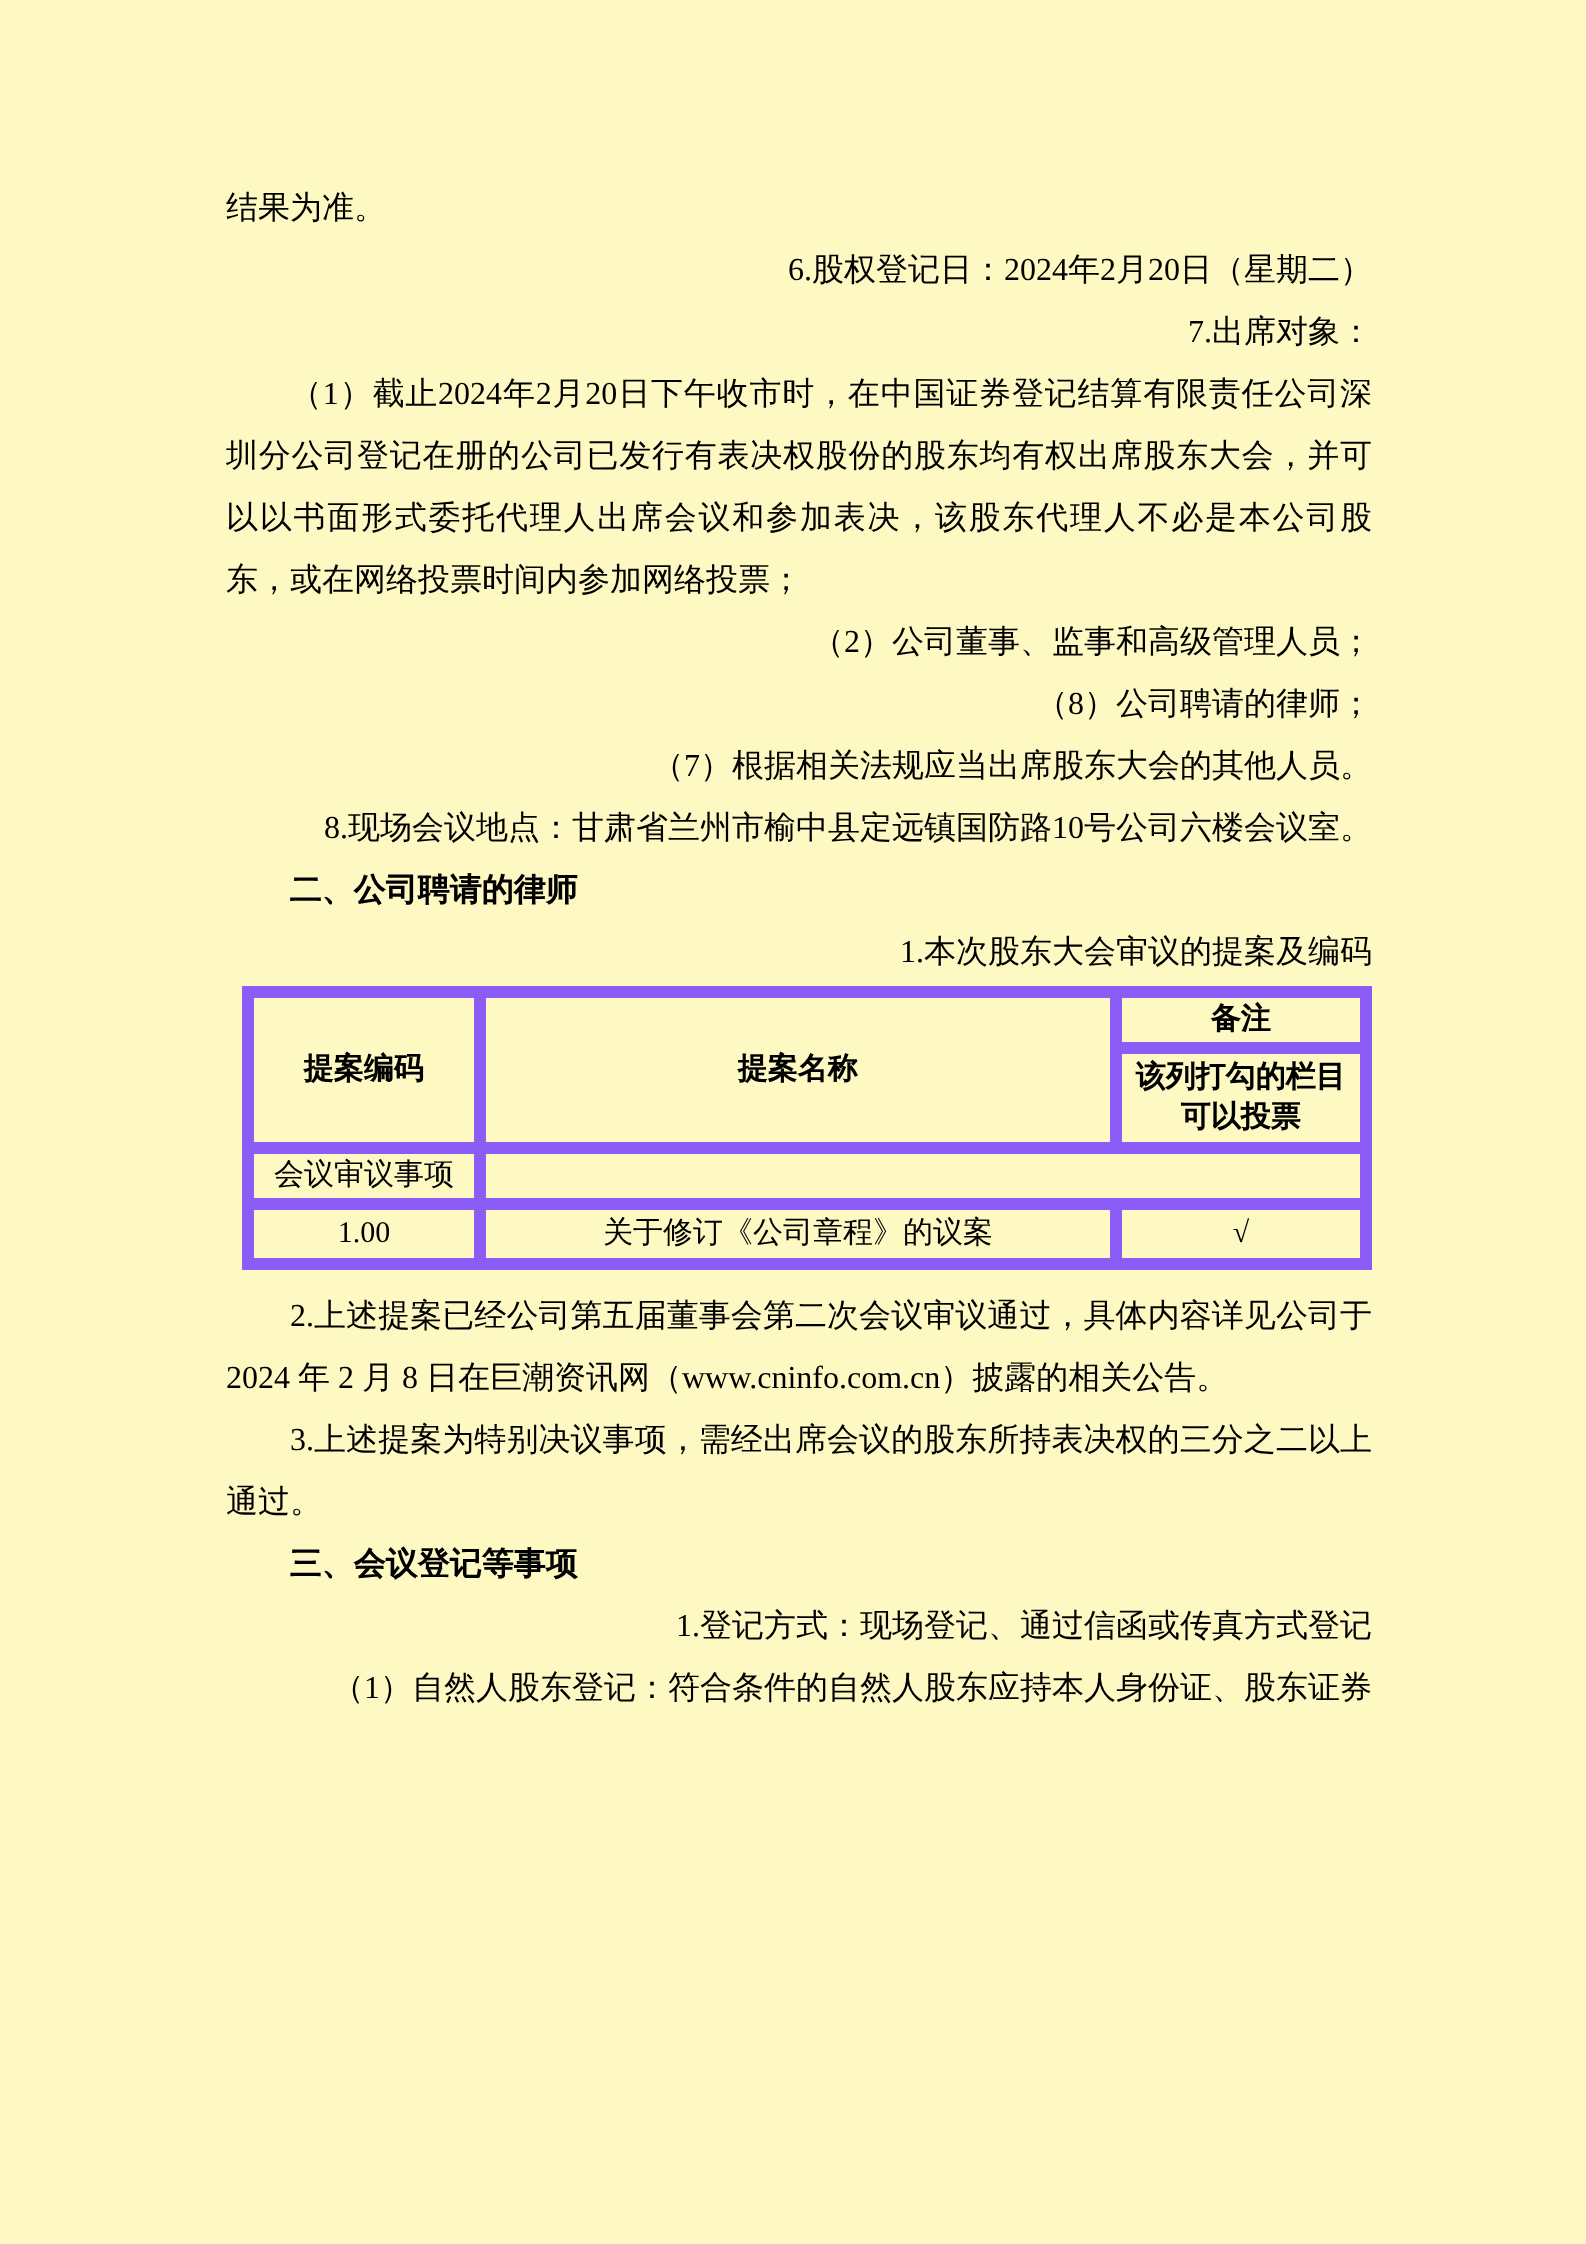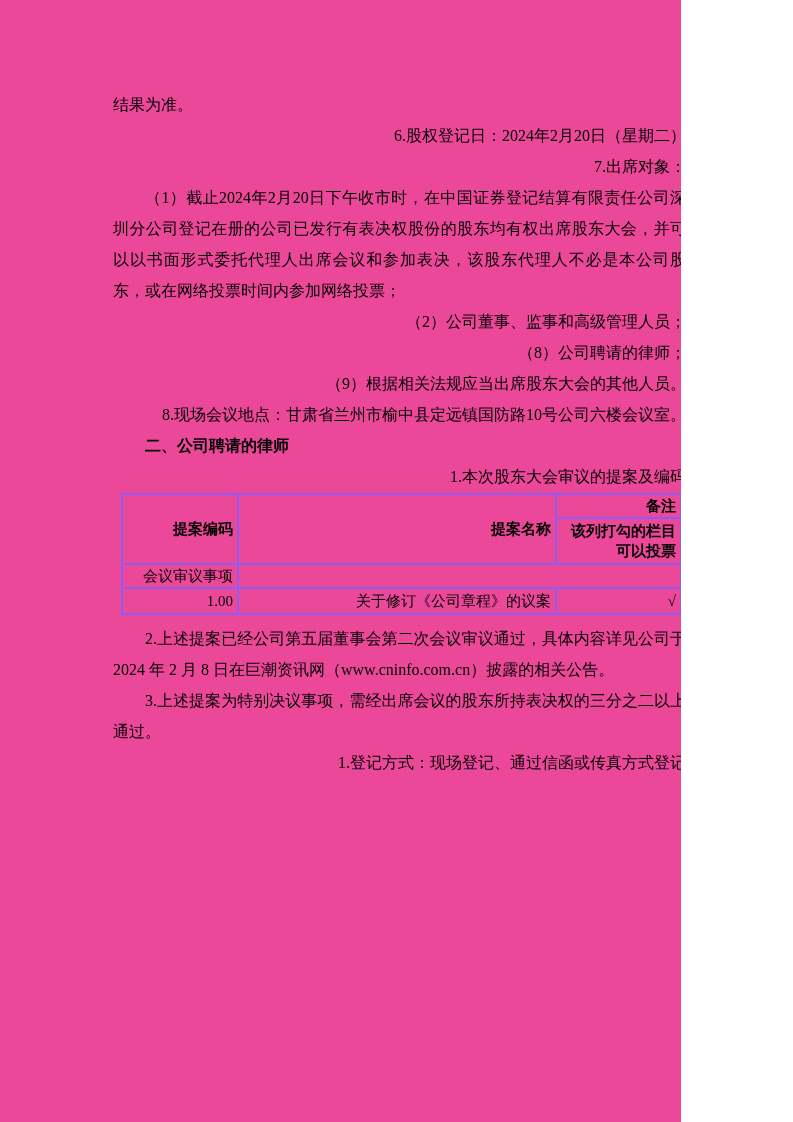--- a/index.html
+++ b/index.html
@@ -1,19 +1,19 @@
 <!DOCTYPE html>
 <html><head>
 <meta charset="utf-8">
 <style>
   html,body{margin:0;padding:0;background:#ffffff;}
   .page{
     position:relative;
-    width:681px;height:1122px;
-    background:#ec4899;
+    width:793px;height:1122px;
+    background:#fef9c3;
     overflow:hidden;
     color:#000;
   }
   .doc{
     position:absolute;
     left:113px;top:89px;
     width:573px;
     font-family:"Liberation Serif","DejaVu Serif",serif;
     font-size:16px;
     line-height:31px;
@@ -33,23 +33,23 @@
   }
   table.proposal{
     border-collapse:collapse;
     table-layout:fixed;
     width:559px;
     margin:1px 0 8px 8px;
     font-size:15px;
     line-height:20px;
   }
   table.proposal td{
-    border:2px solid #8b5cf6;
+    border:6px solid #8b5cf6;
     text-indent:0;
-    text-align:right;
+    text-align:center;
     vertical-align:middle;
     padding:1px 4px;
     overflow:hidden;
   }
   td.hdr{font-weight:bold;}
   td.remark-top{height:18px;}
   td.remark-sub{height:42px;}
   td.row-cell{height:20px;}
   td.row-cell2{height:22px;}
   td.name-cell{text-align:left;padding-left:10px;}
@@ -59,21 +59,21 @@
 
 <div class="page">
   <div class="doc">
 
     <p class="cont">结果为准。</p>
     <p class="single">6.股权登记日：2024年2月20日（星期二）</p>
     <p class="single">7.出席对象：</p>
     <p>（1）截止2024年2月20日下午收市时，在中国证券登记结算有限责任公司深圳分公司登记在册的公司已发行有表决权股份的股东均有权出席股东大会，并可以以书面形式委托代理人出席会议和参加表决，该股东代理人不必是本公司股东，或在网络投票时间内参加网络投票；</p>
     <p class="single">（2）公司董事、监事和高级管理人员；</p>
     <p class="single">（8）公司聘请的律师；</p>
-    <p class="single">（9）根据相关法规应当出席股东大会的其他人员。</p>
+    <p class="single">（7）根据相关法规应当出席股东大会的其他人员。</p>
     <p class="single">8.现场会议地点：甘肃省兰州市榆中县定远镇国防路10号公司六楼会议室。</p>
 
     <p class="sec">二、公司聘请的律师</p>
     <p class="single">1.本次股东大会审议的提案及编码</p>
 
     <table class="proposal">
       <colgroup>
         <col style="width:116px">
         <col style="width:318px">
         <col style="width:125px">
@@ -95,16 +95,18 @@
           <td class="row-cell2">1.00</td>
           <td class="row-cell2 name-cell">关于修订《公司章程》的议案</td>
           <td class="row-cell2">√</td>
         </tr>
       </tbody>
     </table>
 
     <p>2.上述提案已经公司第五届董事会第二次会议审议通过，具体内容详见公司于 2024 年 2 月 8 日在巨潮资讯网（www.cninfo.com.cn）披露的相关公告。</p>
     <p>3.上述提案为特别决议事项，需经出席会议的股东所持表决权的三分之二以上通过。</p>
 
+    <p class="sec">三、会议登记等事项</p>
     <p class="single">1.登记方式：现场登记、通过信函或传真方式登记</p>
+    <p class="single">（1）自然人股东登记：符合条件的自然人股东应持本人身份证、股东证券</p>
 
   </div>
 </div>
 
 </body></html>

